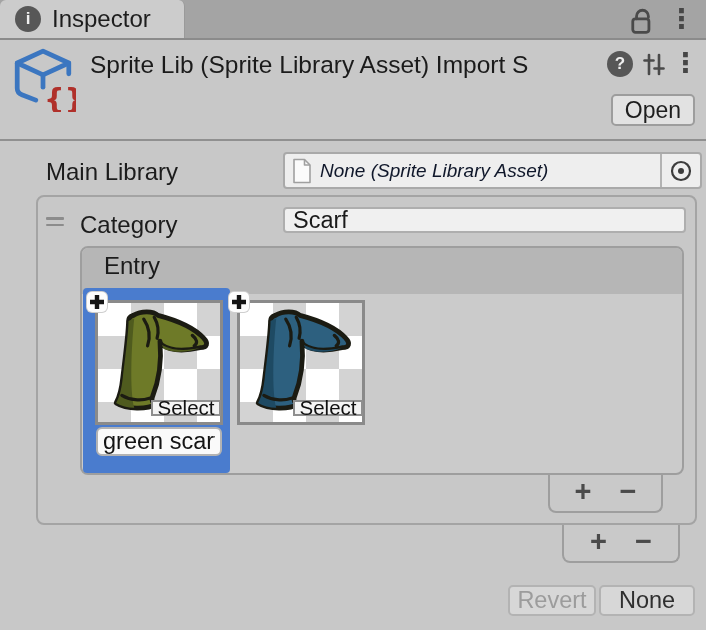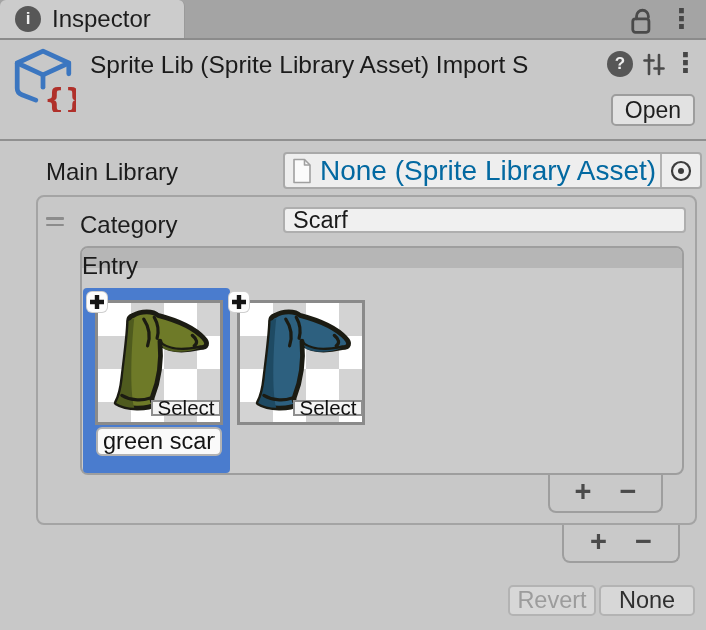--- a/index.html
+++ b/index.html
@@ -24,33 +24,33 @@
          display:flex;align-items:center;justify-content:center;font-weight:bold;font-size:17px;}
   .btn{display:flex;align-items:center;justify-content:center;background:#e2e2e2;
        border:2px solid #9d9d9d;border-radius:5px;font-size:23px;color:#1e1e1e;cursor:default;}
   .open-btn{left:611px;top:94px;width:84px;height:32px;text-align:right;}
   .hsep{left:0;top:139px;width:706px;height:2px;background:#909090;}
 
   
   .row-label{font-size:24px;color:#1c1c1c;white-space:nowrap;}
   .objfield{left:283px;top:152px;width:419px;height:37px;background:#eeeeee;border:2px solid #a9a9a9;
             border-radius:4px;display:flex;align-items:center;overflow:hidden;}
-  .objfield .val{flex:1;font-size:28px;margin-left:7px;white-space:nowrap;overflow:hidden;color:#0369a1;}
+  .objfield .val{flex:1;font-size:19px;margin-left:7px;white-space:nowrap;overflow:hidden;color:#0f172a;font-style:italic;}
   .picker{width:38px;height:100%;border-left:2px solid #b3b3b3;display:flex;align-items:center;justify-content:center;flex:none;}
 
   .outerbox{left:36px;top:195px;width:661px;height:330px;border:2px solid #a4a4a4;border-radius:8px;}
   .draghandle{left:46px;top:217px;width:18px;height:11px;}
   .draghandle span{display:block;height:2.5px;background:#8c8c8c;margin-bottom:4px;border-radius:1px;}
   .textfield{background:#f0f0f0;border:2px solid #aeaeae;border-radius:4px;font-size:23.5px;
              font-family:"Liberation Sans","DejaVu Sans",sans-serif;color:#1a1a1a;padding:0 8px;outline:none;}
 
   
   .entrybox{left:80px;top:246px;width:604px;height:229px;border:2px solid #9e9e9e;border-radius:8px;background:#cbcbcb;}
-  .entryheader{height:20px;background:#b6b6b6;border-radius:6px 6px 0 0;font-size:24px;line-height:36px;
-               color:#1b1b1b;}
+  .entryheader{height:46px;background:#b6b6b6;border-radius:6px 6px 0 0;font-size:24px;line-height:36px;
+               padding-left:22px;color:#1b1b1b;}
   .sel-highlight{left:83px;top:288px;width:147px;height:185px;border-radius:4px;}
   .thumb{width:128px;height:125px;border:3px solid #8a8a8a;
          background:conic-gradient(#d3d3d3 25%, #ffffff 0 50%, #d3d3d3 0 75%, #ffffff 0);
          background-size:66px 66px;}
   .thumb svg{display:block;width:100%;height:100%;}
   .plusbadge{width:20px;height:20px;background:#fdfdfd;border-radius:5px;display:flex;
              align-items:center;justify-content:center;box-shadow:0 0 0 1px #cfcfcf;}
   .selectbtn{width:70px;height:16px;background:#f4f4f4;border:2px solid #8f8f8f;font-size:20.5px;
              display:flex;align-items:center;justify-content:center;color:#111;}
   .namefield{width:126px;height:29px;background:#fafafa;border:2px solid #b3b3b3;border-radius:6px;

